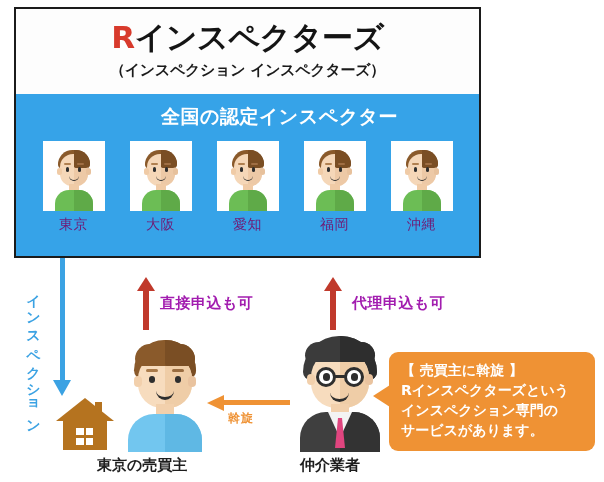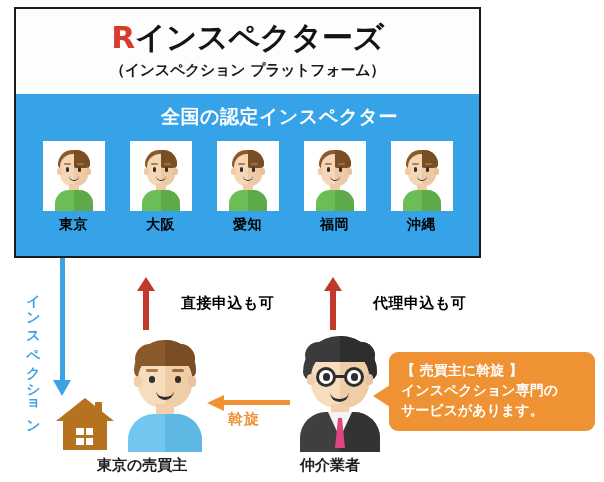--- a/index.html
+++ b/index.html
@@ -43,21 +43,21 @@
   .insp-row{
     position:absolute;left:0;top:47px;width:100%;
     display:flex;justify-content:space-around;align-items:flex-start;
     padding:0 14px;box-sizing:border-box;
   }
   .insp{width:72px;display:flex;flex-direction:column;align-items:center;}
   .insp-card{
     width:62px;height:70px;background:#ffffff;position:relative;overflow:hidden;
   }
   .insp-name{
-    margin-top:5px;color:#000000;font-size:14px;font-weight:bold;
+    margin-top:5px;color:#701a75;font-size:14px;font-weight:normal;
     white-space:nowrap;letter-spacing:0.5px;
   }
 
   
   .av-head{position:absolute;left:17px;top:13px;width:28px;height:32px;
            background:#f5d7b8;border-radius:13px 13px 12px 12px;}
   .av-head-sh{position:absolute;left:31px;top:13px;width:14px;height:32px;
            background:#edc9a6;border-radius:0 13px 12px 0;}
   .av-hair{position:absolute;left:15px;top:9px;width:32px;height:18px;
            background:#8a5a2b;border-radius:16px 16px 4px 4px;}
@@ -102,35 +102,35 @@
   }
 
   .red-arrow{position:absolute;}
   .red-shaft{position:absolute;width:6px;height:40px;background:#c0392b;}
   .red-head{
     position:absolute;width:0;height:0;
     border-left:9px solid transparent;border-right:9px solid transparent;
     border-bottom:14px solid #c0392b;
   }
   .red-text{
-    position:absolute;color:#000000;font-size:15px;font-weight:bold;
-    white-space:nowrap;letter-spacing:0.5px;margin-left:21px;
+    position:absolute;color:#a21caf;font-size:15px;font-weight:bold;
+    white-space:nowrap;letter-spacing:0.5px;
   }
 
   .orange-shaft{
     position:absolute;left:224px;top:400px;width:66px;height:5px;background:#ef9234;
   }
   .orange-head{
     position:absolute;left:207px;top:395px;width:0;height:0;
     border-top:8px solid transparent;border-bottom:8px solid transparent;
     border-right:17px solid #ef9234;
   }
   .orange-text{
     position:absolute;left:228px;top:410px;color:#ef9234;
-    font-size:15px;font-weight:bold;white-space:nowrap;letter-spacing:1px;
+    font-size:12px;font-weight:bold;white-space:nowrap;letter-spacing:1px;
   }
 
   
   .house{position:absolute;left:56px;top:398px;width:58px;height:52px;}
   .house-roof{
     position:absolute;left:0;top:0;width:0;height:0;
     border-left:29px solid transparent;border-right:29px solid transparent;
     border-bottom:23px solid #b5731f;
   }
   .house-chim{position:absolute;left:39px;top:4px;width:7px;height:14px;background:#b5731f;}
@@ -237,21 +237,21 @@
 <body>
 
 <div id="stage">
 
   <div class="panel">
 
     <div class="panel-head">
       <div class="brand">
         <span class="r">R</span><span>インスペクターズ</span>
       </div>
-      <div class="sub">（インスペクション プラットフォーム）</div>
+      <div class="sub">（インスペクション インスペクターズ）</div>
     </div>
 
     <div class="banner">
       <div class="banner-title">全国の認定インスペクター</div>
 
       <div class="insp-row">
 
         <div class="insp">
           <div class="insp-card">
             <div class="av-hair"></div>
@@ -424,17 +424,18 @@
     <div class="a-suit"></div>
     <div class="a-suit-d"></div>
     <div class="a-shirt"></div>
     <div class="a-tie"></div>
   </div>
   <div class="caption" style="left:300px;top:456px;">仲介業者</div>
 
   <div class="callout-tail"></div>
   <div class="callout">
     <div>【 売買主に斡旋 】</div>
+    <div>Rインスペクターズという</div>
     <div>インスペクション専門の</div>
     <div>サービスがあります。</div>
   </div>
 
 </div>
 
 </body></html>

